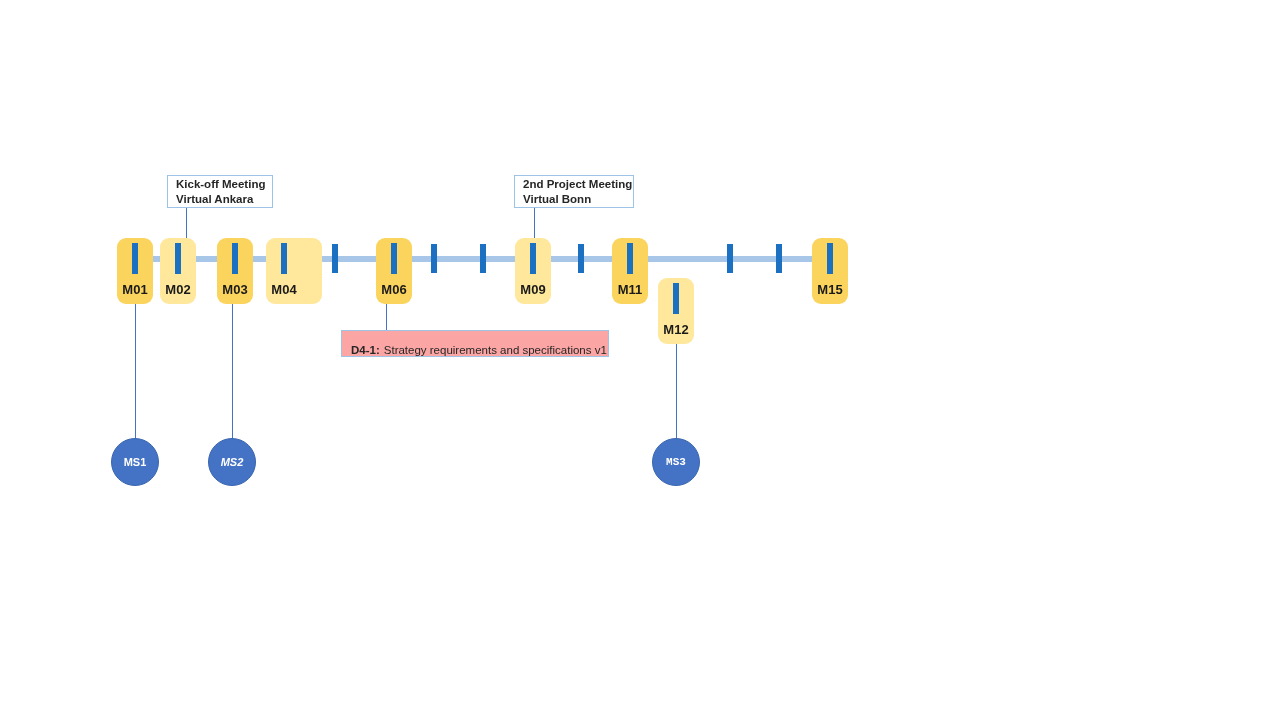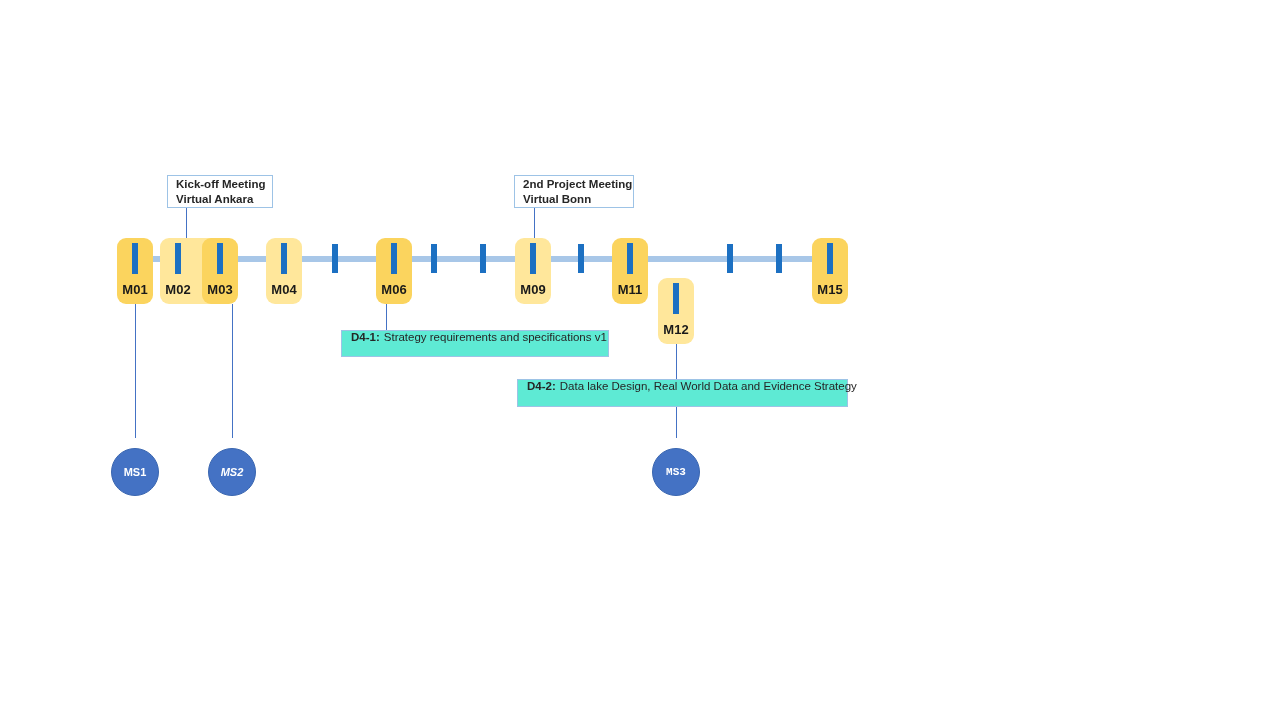--- a/index.html
+++ b/index.html
@@ -37,52 +37,52 @@
   
   .callout{
     position:absolute;top:175px;height:33px;box-sizing:border-box;
     background:#fff;border:1px solid var(--callout_border);z-index:4;
     padding:1px 2px 0 8px;font-size:11.5px;line-height:15px;color:#262626;
     white-space:nowrap;
     font-weight:bold;
   }
   
   .dbox{
-    position:absolute;box-sizing:border-box;background:#5eead4;
+    position:absolute;box-sizing:border-box;background:#fca5a5;
     border:1px solid var(--callout_border);z-index:4;
-    display:flex;align-items:flex-start;padding-left:9px;
+    display:flex;align-items:flex-end;padding-left:9px;
     font-size:11.5px;color:#262626;white-space:nowrap;
   }
   .dbox b{margin-right:4px;}
   
   .mscircle{
-    position:absolute;top:448px;width:48px;height:48px;border-radius:50%;
+    position:absolute;top:438px;width:48px;height:48px;border-radius:50%;
     background:var(--circle_blue);border:1px solid var(--circle_border);
     box-sizing:border-box;display:flex;align-items:center;justify-content:center;
     z-index:2;color:#ffffff;font-size:11px;font-weight:bold;text-align:center;
   }
 </style>
 </head>
 <body>
 
 <div id="canvas">
   <div class="axis"></div>
 <div class="mbox dark" style="left: 117px;">
       <div class="inner-tick"></div>
       <div class="mlabel">M01</div>
     </div>
-    <div class="mbox light" style="left: 160px; padding-left: 36px;">
+    <div class="mbox light" style="left: 160px;">
       <div class="inner-tick"></div>
       <div class="mlabel">M02</div>
     </div>
-    <div class="mbox dark" style="left: 202px;">
+    <div class="mbox dark" style="left: 217px;">
       <div class="inner-tick"></div>
       <div class="mlabel">M03</div>
     </div>
-    <div class="mbox light" style="left: 266px;">
+    <div class="mbox light" style="left: 266px; padding-left: 20px;">
       <div class="inner-tick"></div>
       <div class="mlabel">M04</div>
     </div>
     <div class="tick" style="left: 332px;"></div>
     <div class="mbox dark" style="left: 368px; margin-left: 8px;">
       <div class="inner-tick"></div>
       <div class="mlabel">M06</div>
     </div>
     <div class="tick" style="left: 431px;"></div>
     <div class="tick" style="left: 480px;"></div>
@@ -113,24 +113,20 @@
     <div class="vline" style="left: 534px; top: 208px; height: 30px;"></div>
     <div class="callout" style="left: 514px; width: 120px;">
       <div>2nd Project Meeting</div>
       <div>Virtual Bonn</div>
     </div>
     <div class="vline" style="left: 386px; top: 304px; height: 26px;"></div>
     <div class="dbox" style="left: 341px; top: 330px; width: 268px; height: 27px;">
       <b>D4-1:</b>
       <span>Strategy requirements and specifications v1</span>
     </div>
-    <div class="dbox" style="left: 517px; top: 379px; width: 331px; height: 28px;">
-      <b>D4-2:</b>
-      <span>Data lake Design, Real World Data and Evidence Strategy</span>
-    </div>
     <div class="vline" style="left: 135px; top: 304px; height: 134px;"></div>
     <div class="mscircle" style="left: 111px;">
       <div>MS1</div>
     </div>
     <div class="vline" style="left: 232px; top: 304px; height: 134px;"></div>
     <div class="mscircle" style="left: 208px; font-style: italic;">
       <div>MS2</div>
     </div>
     <div class="vline" style="left: 676px; top: 304px; height: 134px;"></div>
     <div class="mscircle" style="left: 652px; font-family: Liberation Mono, monospace;">

